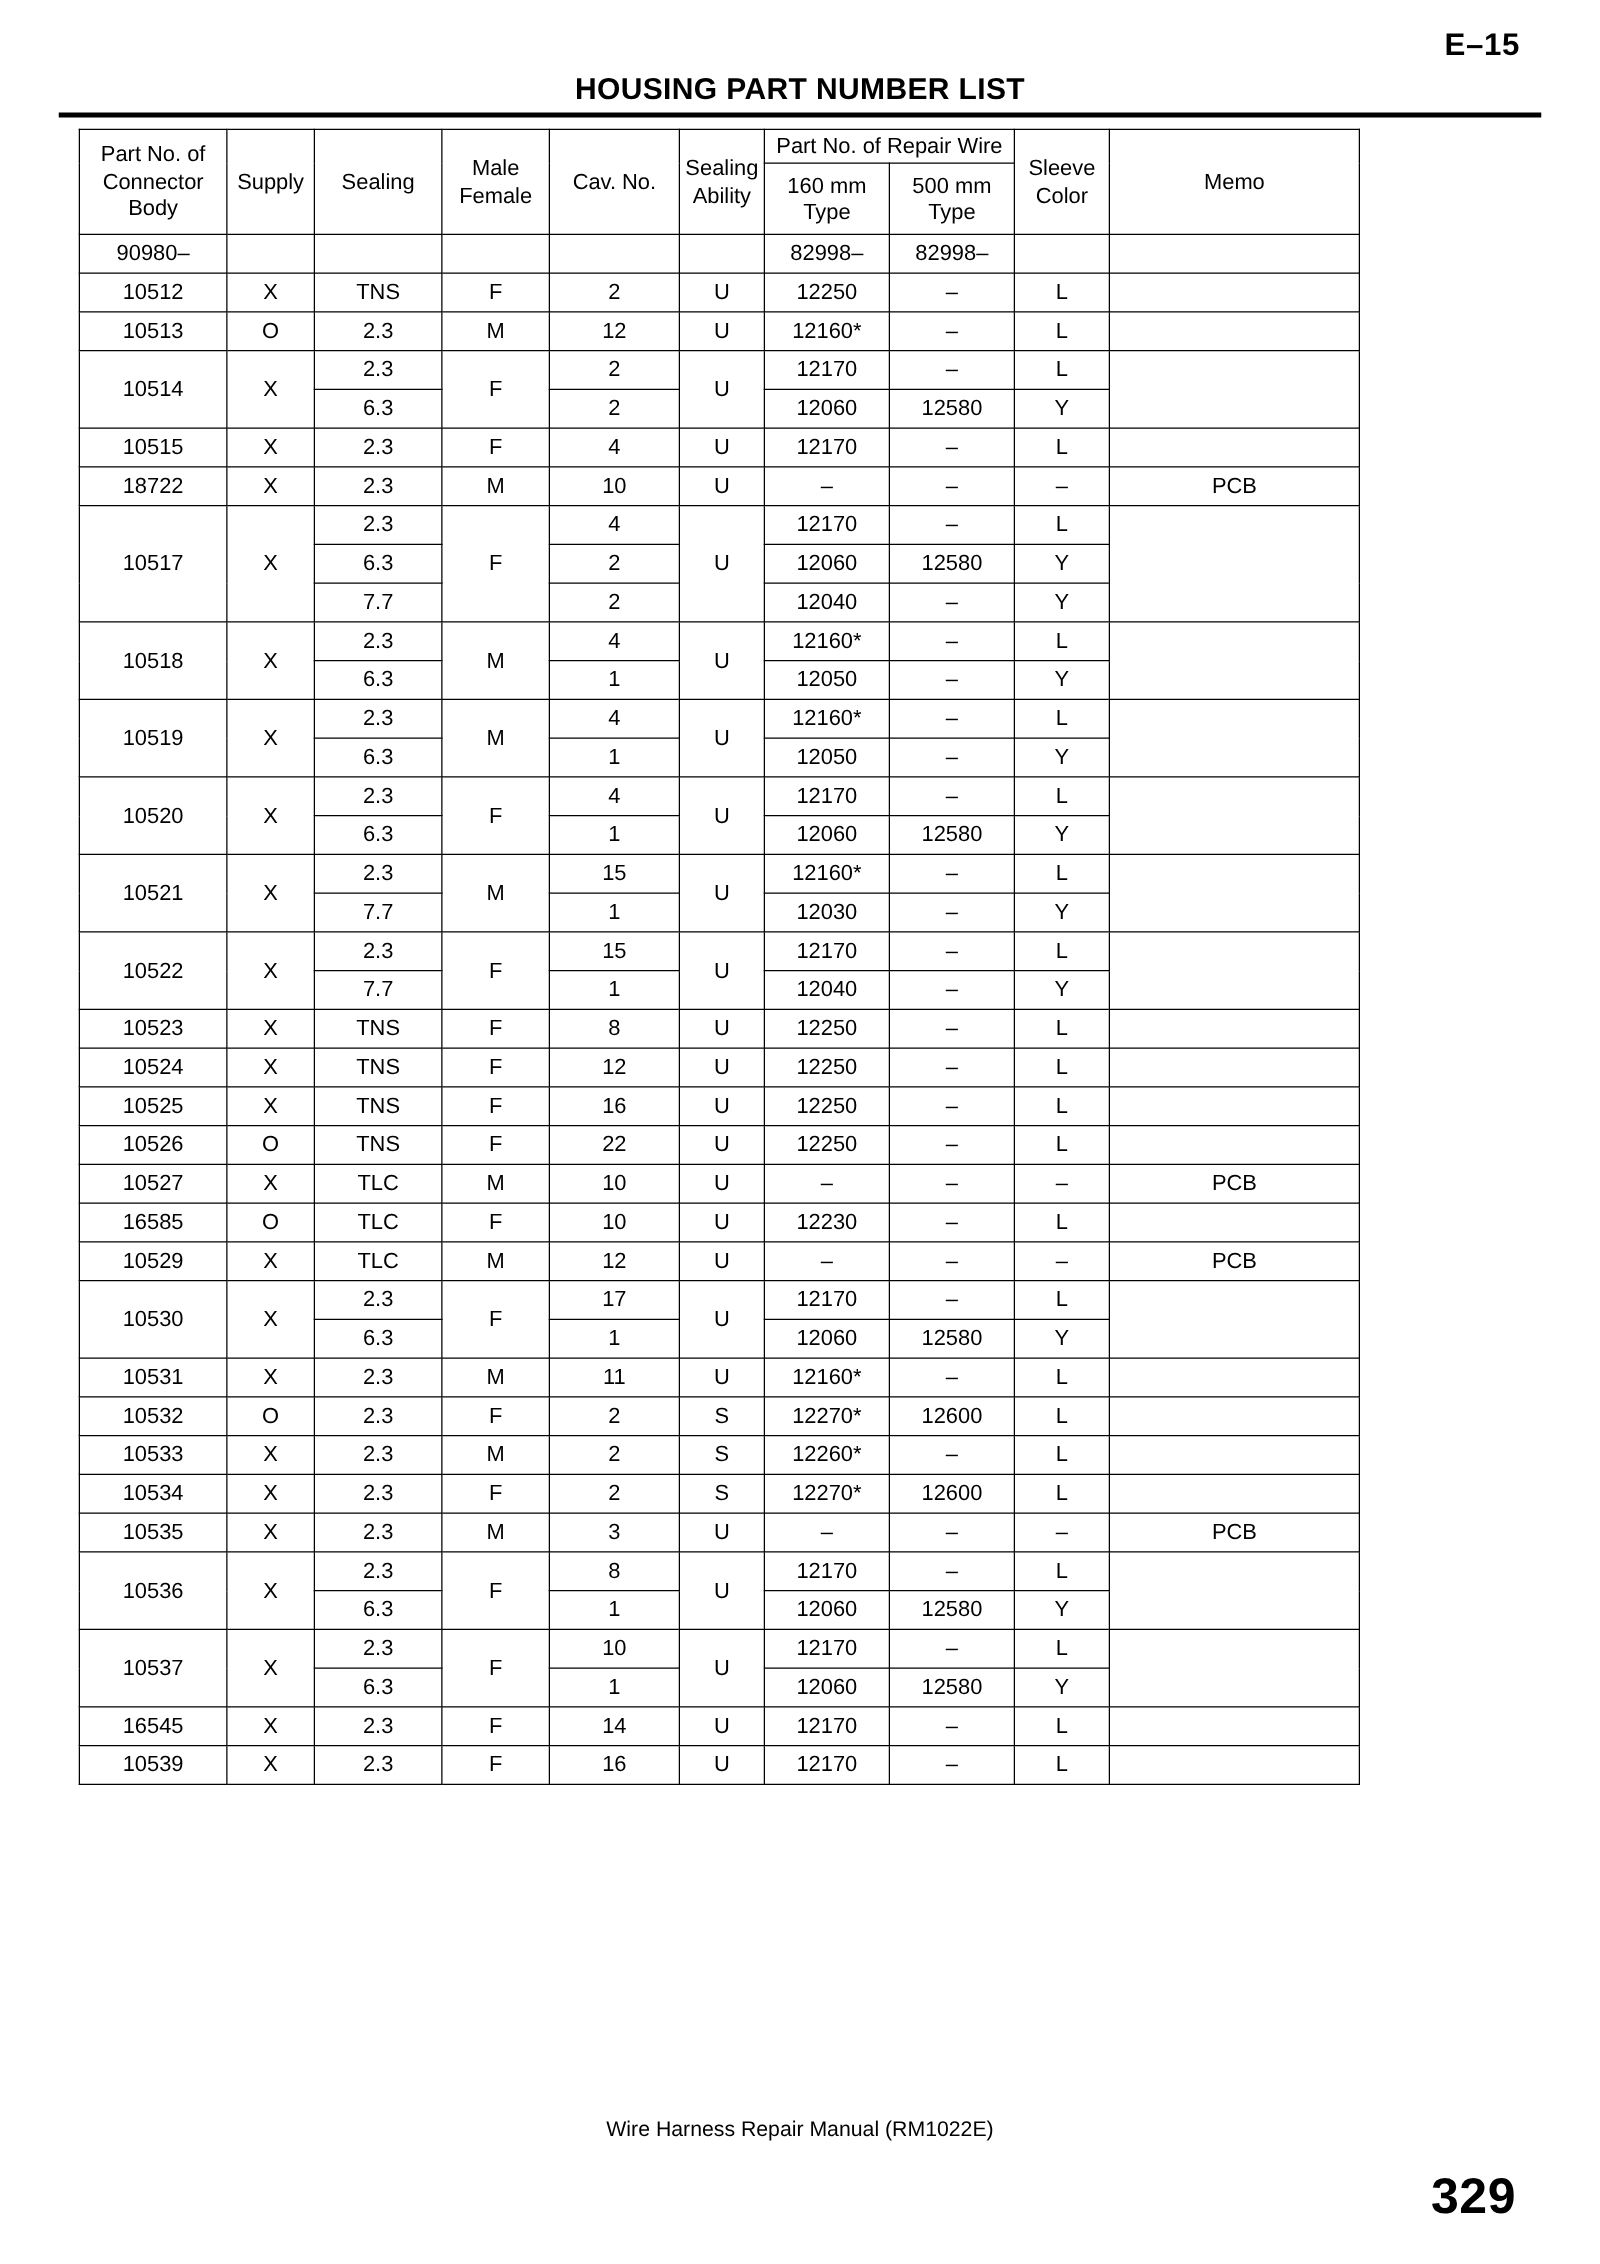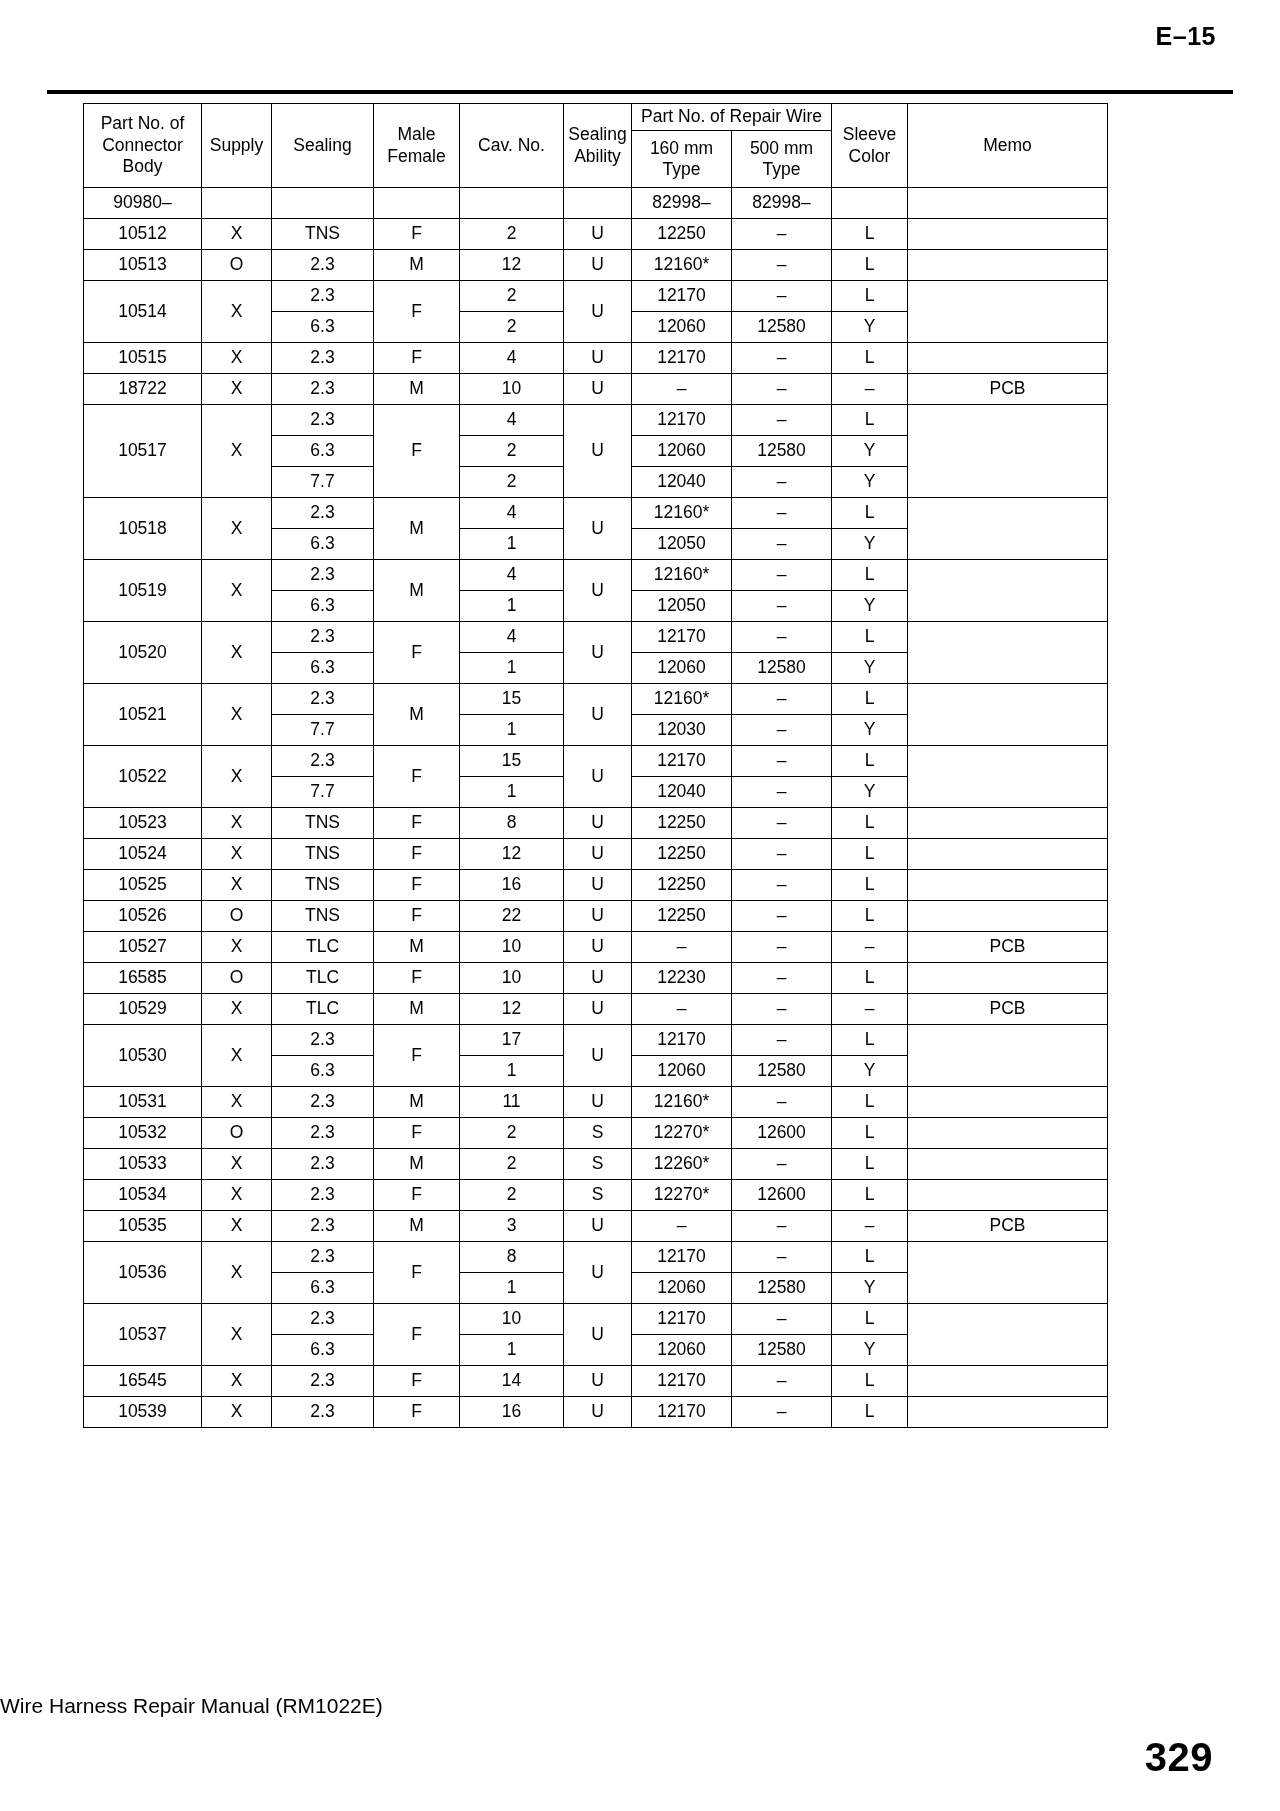--- a/index.html
+++ b/index.html
@@ -55,21 +55,20 @@
     position: absolute;
     top: 103px;
     left: 63px;
     width: 1024px;
   }
   table.hpn {
     border-collapse: collapse;
     width: 1024px;
     table-layout: fixed;
     font-size: 17.5px;
-    margin-left: 20px;
   }
   table.hpn th, table.hpn td {
     border: 1.3px solid #000;
     text-align: center;
     vertical-align: middle;
     padding: 0;
     font-weight: normal;
     line-height: 1.0;
   }
   
@@ -125,39 +124,40 @@
   }
   .indent-part {
     padding-left: 34px;
   }
   
   .footer-note {
     position: absolute;
     top: 1694px;
     left: 0;
     width: 1280px;
-    text-align: left;
-    font-size: 21px;
+    text-align: center;
+    font-size: 17px;
   }
   .page-number {
     position: absolute;
     top: 1735px;
     right: 48px;
     font-size: 40px;
     font-weight: bold;
     letter-spacing: 0.5px;
   }
 </style>
 </head>
 <body>
 
 <div class="page">
 
   <div class="section-mark">E–15</div>
 
+  <div class="doc-title">HOUSING PART NUMBER LIST</div>
 
   <div class="title-rule"></div>
 
   <div class="table-wrap">
     <table class="hpn">
       <colgroup>
         <col class="c-part">
           <col class="c-supply">
           <col class="c-term">
           <col class="c-mf">

